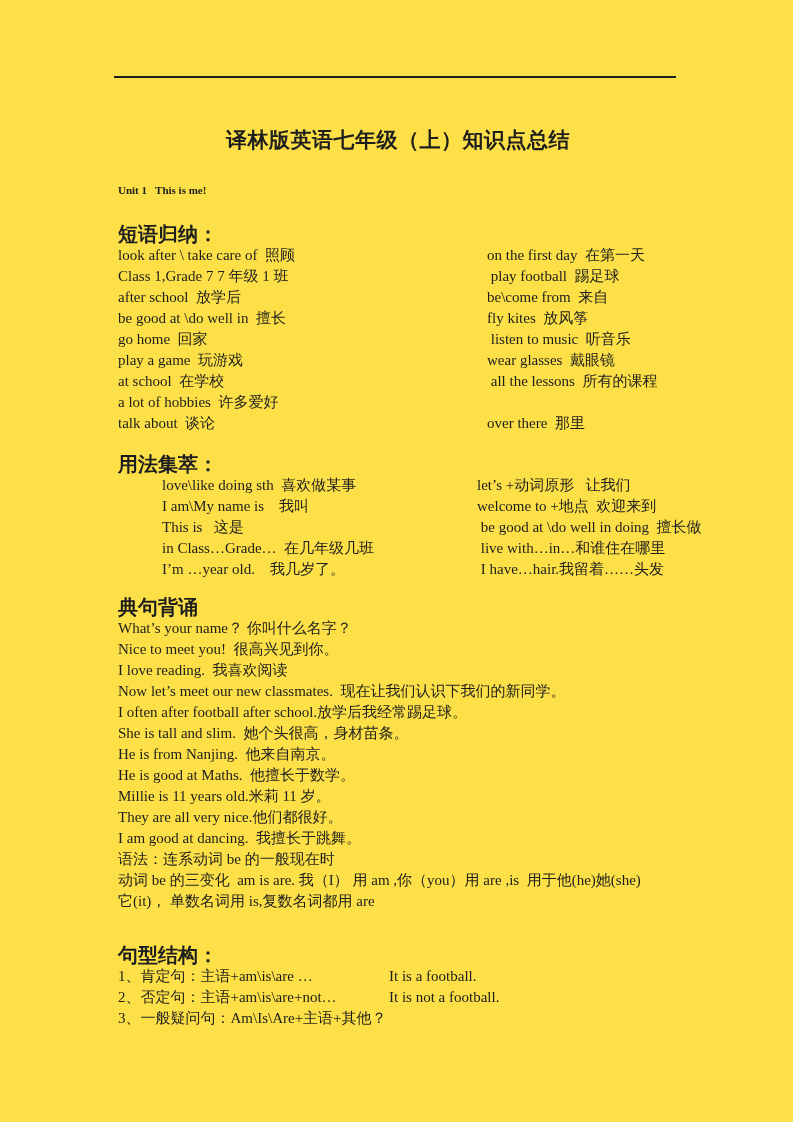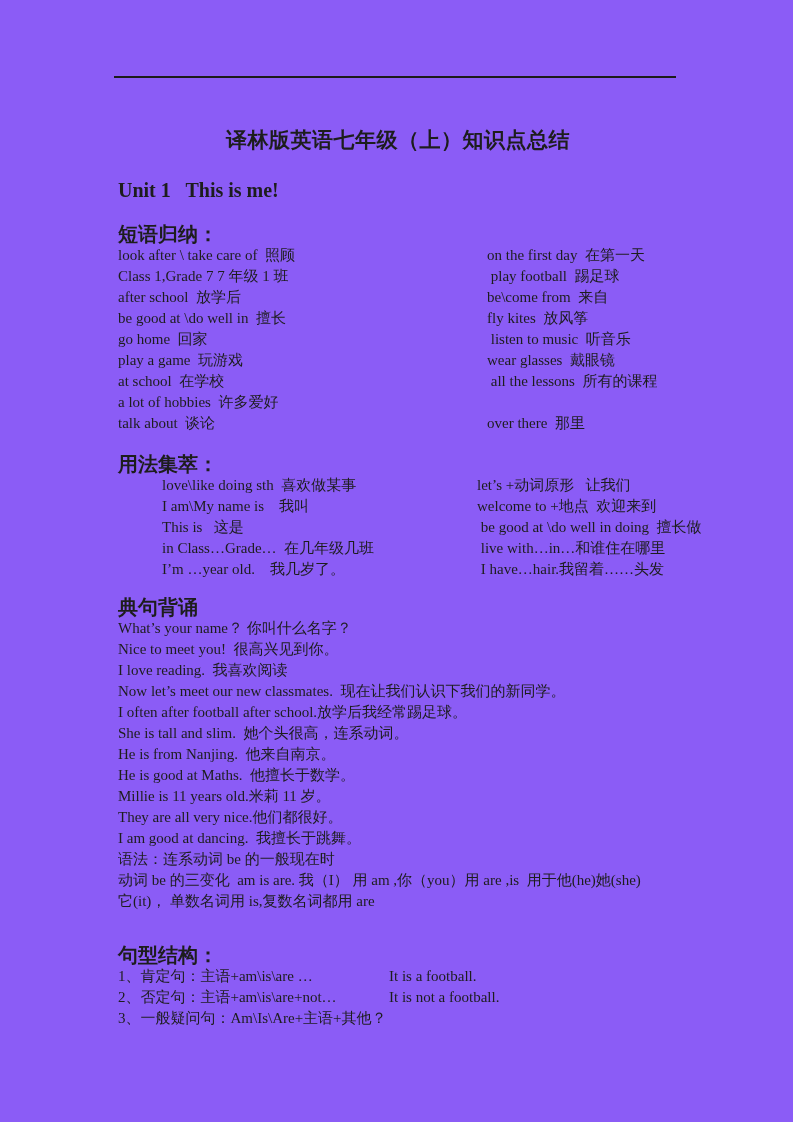--- a/index.html
+++ b/index.html
@@ -1,21 +1,21 @@
 <!DOCTYPE html>
 <html><head>
 <meta charset="utf-8">
 <style>
   html, body { margin: 0; padding: 0; background: #e8e8e8; }
   .page {
     position: relative;
     width: 793px;
     height: 1122px;
     margin: 0 auto;
-    background: #8b5cf6;
+    background: #fde047;
     color: #1d1d1d;
     font-family: "Liberation Serif", "DejaVu Serif", serif;
     font-size: 15px;
     overflow: hidden;
   }
   .top-rule {
     position: absolute;
     left: 114px;
     top: 76px;
     width: 562px;
@@ -31,21 +31,21 @@
     margin: 8px 0 0 0;
     font-size: 21px;
     line-height: 28px;
     font-weight: bold;
     text-align: center;
     letter-spacing: 0.5px;
     white-space: pre;
   }
   .unit-heading {
     margin: 26px 0 0 0;
-    font-size: 20px;
+    font-size: 11px;
     line-height: 21px;
     font-weight: bold;
     white-space: pre;
   }
   .section-heading {
     margin: 0;
     font-size: 20px;
     line-height: 21px;
     font-weight: bold;
     white-space: pre;
@@ -138,21 +138,21 @@
       </div>
     </div>
 
     <h3 class="section-heading mt-sent">典句背诵</h3>
     <div class="sentences">
       <div class="sent-line">What’s your name？ 你叫什么名字？</div>
       <div class="sent-line">Nice to meet you!  很高兴见到你。</div>
       <div class="sent-line">I love reading.  我喜欢阅读</div>
       <div class="sent-line">Now let’s meet our new classmates.  现在让我们认识下我们的新同学。</div>
       <div class="sent-line">I often after football after school.放学后我经常踢足球。</div>
-      <div class="sent-line">She is tall and slim.  她个头很高，连系动词。</div>
+      <div class="sent-line">She is tall and slim.  她个头很高，身材苗条。</div>
       <div class="sent-line">He is from Nanjing.  他来自南京。</div>
       <div class="sent-line">He is good at Maths.  他擅长于数学。</div>
       <div class="sent-line">Millie is 11 years old.米莉 11 岁。</div>
       <div class="sent-line">They are all very nice.他们都很好。</div>
       <div class="sent-line">I am good at dancing.  我擅长于跳舞。</div>
       <div class="sent-line">语法：连系动词 be 的一般现在时</div>
       <div class="sent-line">动词 be 的三变化  am is are. 我（I） 用 am ,你（you）用 are ,is  用于他(he)她(she)</div>
       <div class="sent-line">它(it)， 单数名词用 is,复数名词都用 are</div>
     </div>
 

